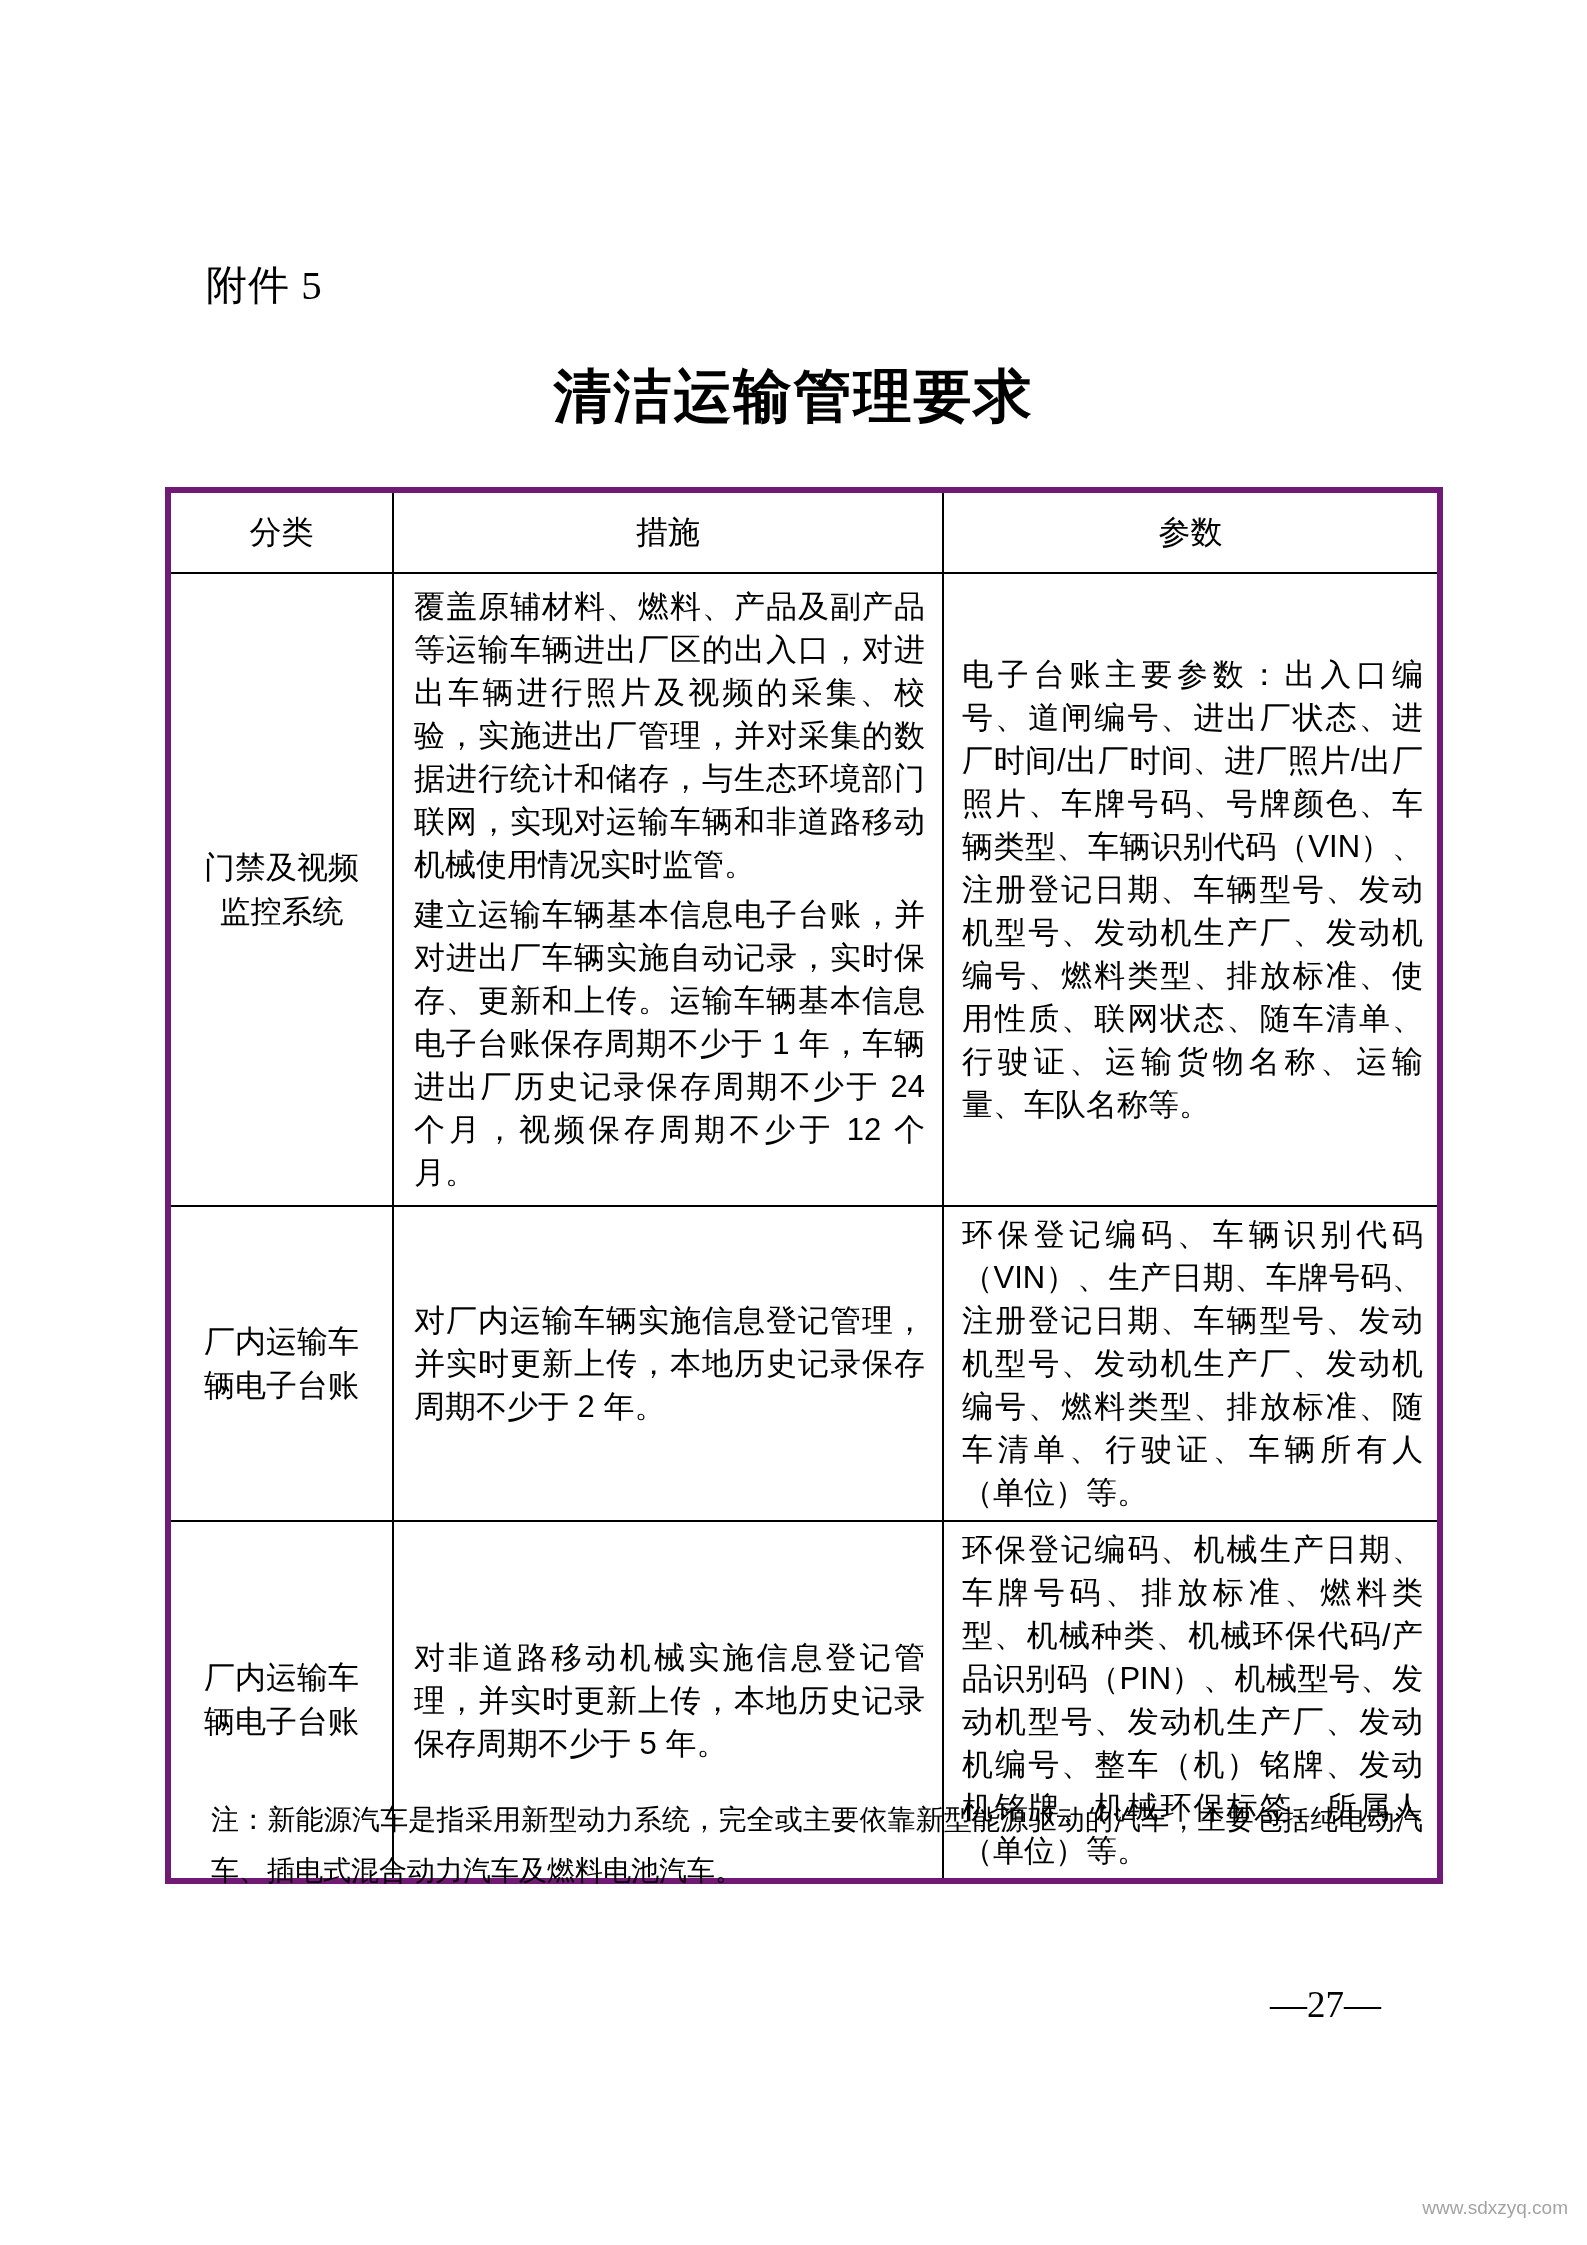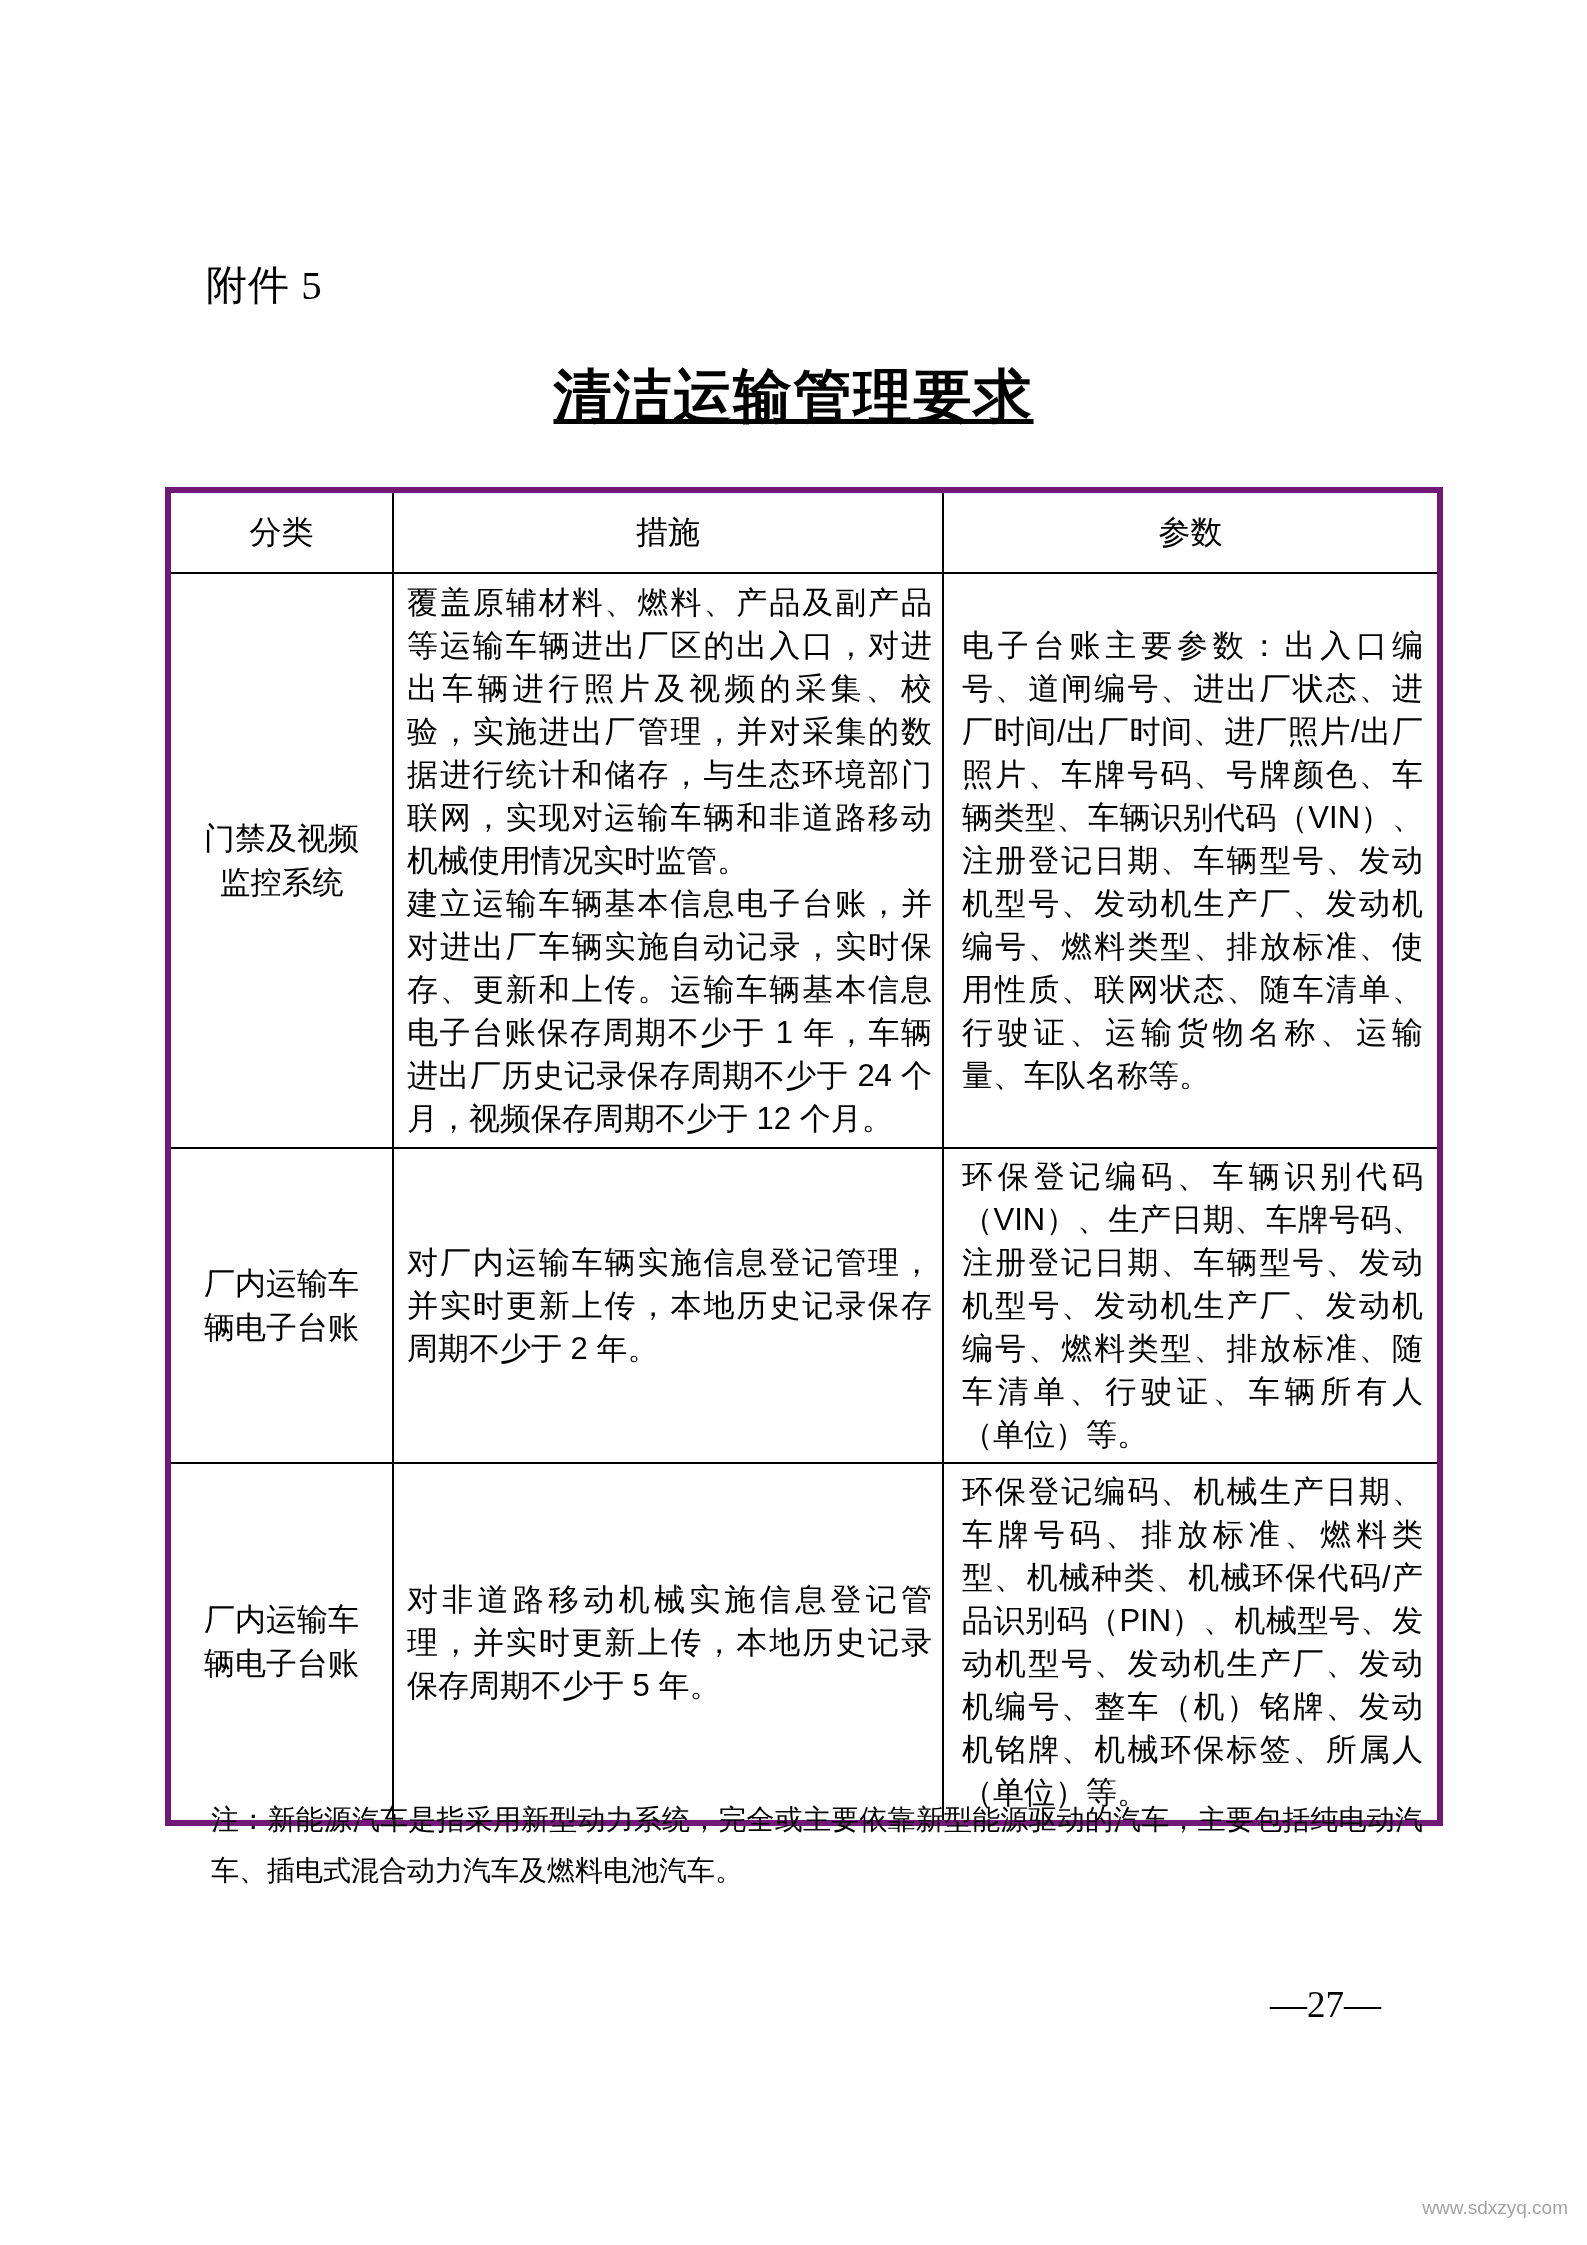--- a/index.html
+++ b/index.html
@@ -26,21 +26,20 @@
     position: absolute;
     left: 0;
     right: 0;
     top: 358px;
     margin: 0;
     text-align: center;
     font-family: "Liberation Serif", serif;
     font-weight: bold;
     font-size: 58px;
     letter-spacing: 2px;
-    text-decoration: underline;
   }
   table.req-table {
     position: absolute;
     left: 165px;
     top: 487px;
     width: 1272px;
     border-collapse: collapse;
     table-layout: fixed;
     border: 6px solid #701a75;
   }
@@ -68,21 +67,21 @@
     line-height: 44px;
     padding: 0 24px;
   }
   td.mea {
     font-size: 31px;
     line-height: 43px;
     padding: 4px 10px 4px 13px;
     text-align: justify;
     text-justify: inter-character;
   }
-  td.mea p { margin: 0; }
+  td.mea p { margin: 7px; }
   td.par {
     font-size: 31px;
     line-height: 43px;
     padding: 6px 14px 6px 18px;
     text-align: justify;
     text-justify: inter-character;
   }
   .note {
     position: absolute;
     left: 211px;

